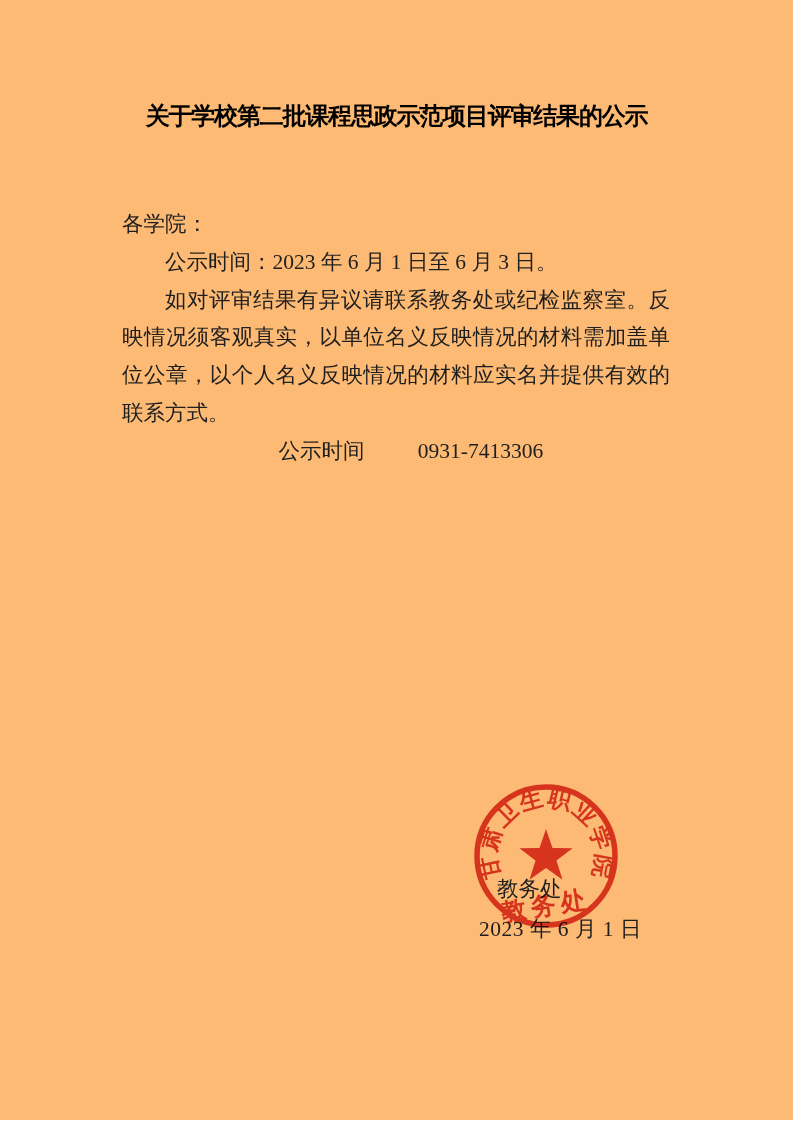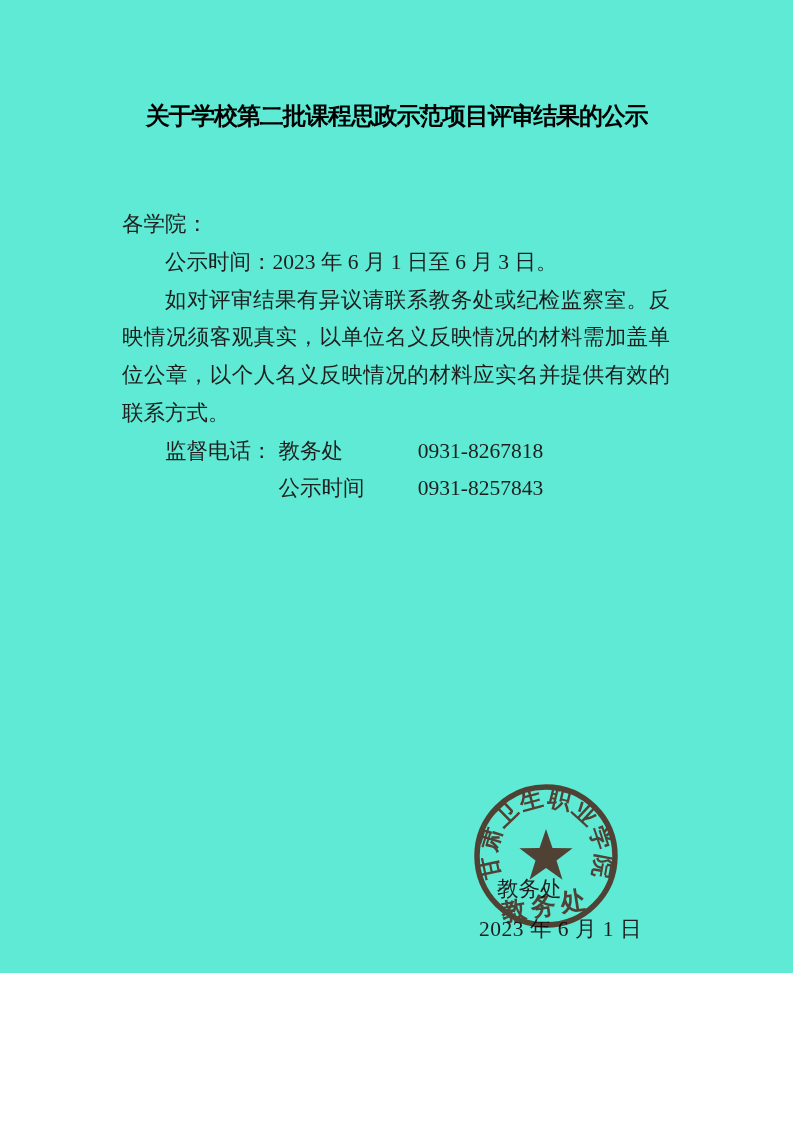--- a/index.html
+++ b/index.html
@@ -3,22 +3,22 @@
 <meta charset="utf-8">
 <style>
   html, body {
     margin: 0;
     padding: 0;
     background: #ffffff;
   }
   .page {
     position: relative;
     width: 793px;
-    height: 973px;
-    background: #5eead4;
+    height: 1120px;
+    background: #fdba74;
     overflow: hidden;
     font-family: "Liberation Serif", "DejaVu Serif", serif;
     color: #1e1e1e;
   }
   .title {
     position: absolute;
     top: 100px;
     left: 0;
     width: 100%;
     margin: 0;
@@ -100,28 +100,23 @@
 <div class="page">
 
   <h1 class="title">关于学校第二批课程思政示范项目评审结果的公示</h1>
 
   <div class="body-text">
     <div class="salutation">各学院：</div>
     <p class="para">公示时间：2023 年 6 月 1 日至 6 月 3 日。</p>
     <p class="para">如对评审结果有异议请联系教务处或纪检监察室。反映情况须客观真实，以单位名义反映情况的材料需加盖单位公章，以个人名义反映情况的材料应实名并提供有效的联系方式。</p>
 
     <div class="contact-row">
-      <span class="c-label">监督电话：</span>
-      <span class="c-dept">教务处</span>
-      <span class="c-phone">0931-8267818</span>
-    </div>
-    <div class="contact-row">
       <span class="c-label"></span>
       <span class="c-dept">公示时间</span>
-      <span class="c-phone">0931-8257843</span>
+      <span class="c-phone">0931-7413306</span>
     </div>
   </div>
 
   <div class="sig-dept">教务处</div>
   <div class="sig-date">2023 年 6 月 1 日</div>
 
   <svg class="seal" viewBox="0 0 148 148" xmlns="http://www.w3.org/2000/svg">
     <circle cx="74" cy="74" r="69" fill="none" stroke-width="5.5" stroke="#d5372e"></circle>
     <polygon points="74,47 80.5,66.1 100.6,66.3 84.5,78.4 90.5,97.7 74,86 57.5,97.7 63.5,78.4 47.4,66.3 67.5,66.1" fill="#d5372e"></polygon>
     <path id="sealArc" d="M 28.7 95.1 A 50 50 0 1 1 119.3 95.1" fill="none"></path>

